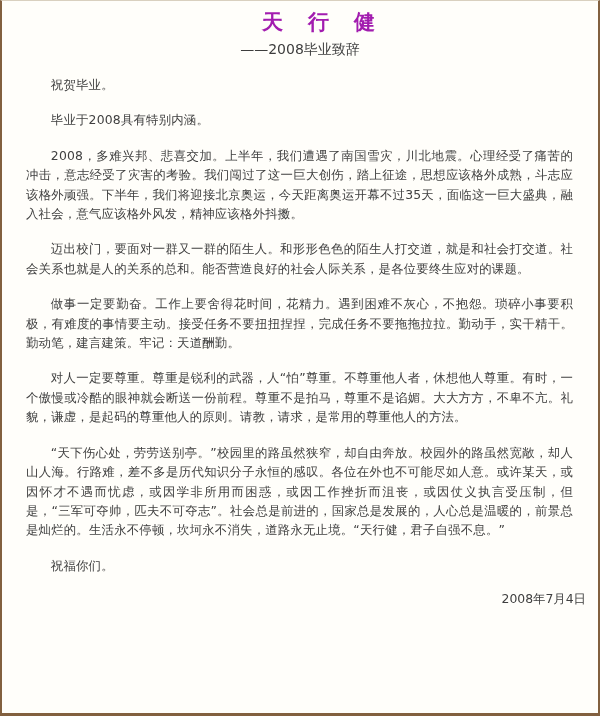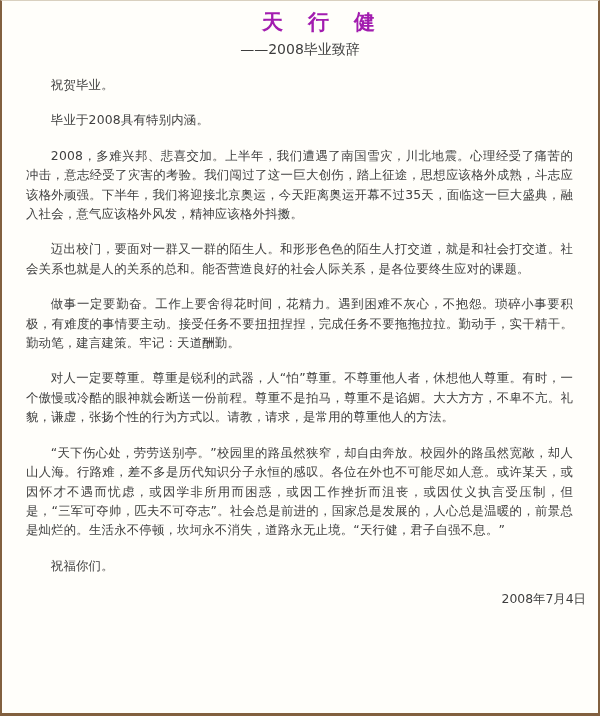--- a/index.html
+++ b/index.html
@@ -64,20 +64,20 @@
   <h1 class="title">天　行　健</h1>
 
   <div class="subtitle">——2008毕业致辞</div>
 
   <div class="body-text">
     <p>祝贺毕业。</p>
     <p>毕业于2008具有特别内涵。</p>
     <p>2008，多难兴邦、悲喜交加。上半年，我们遭遇了南国雪灾，川北地震。心理经受了痛苦的冲击，意志经受了灾害的考验。我们闯过了这一巨大创伤，踏上征途，思想应该格外成熟，斗志应该格外顽强。下半年，我们将迎接北京奥运，今天距离奥运开幕不过35天，面临这一巨大盛典，融入社会，意气应该格外风发，精神应该格外抖擞。</p>
     <p>迈出校门，要面对一群又一群的陌生人。和形形色色的陌生人打交道，就是和社会打交道。社会关系也就是人的关系的总和。能否营造良好的社会人际关系，是各位要终生应对的课题。</p>
     <p>做事一定要勤奋。工作上要舍得花时间，花精力。遇到困难不灰心，不抱怨。琐碎小事要积极，有难度的事情要主动。接受任务不要扭扭捏捏，完成任务不要拖拖拉拉。勤动手，实干精干。勤动笔，建言建策。牢记：天道酬勤。</p>
-    <p>对人一定要尊重。尊重是锐利的武器，人“怕”尊重。不尊重他人者，休想他人尊重。有时，一个傲慢或冷酷的眼神就会断送一份前程。尊重不是拍马，尊重不是谄媚。大大方方，不卑不亢。礼貌，谦虚，张扬个性的行为方式以。请教，请求，是常用的尊重他人的方法。</p>
+    <p>对人一定要尊重。尊重是锐利的武器，人“怕”尊重。不尊重他人者，休想他人尊重。有时，一个傲慢或冷酷的眼神就会断送一份前程。尊重不是拍马，尊重不是谄媚。大大方方，不卑不亢。礼貌，谦虚，是起码的尊重他人的原则。请教，请求，是常用的尊重他人的方法。</p>
     <p>“天下伤心处，劳劳送别亭。”校园里的路虽然狭窄，却自由奔放。校园外的路虽然宽敞，却人山人海。行路难，差不多是历代知识分子永恒的感叹。各位在外也不可能尽如人意。或许某天，或因怀才不遇而忧虑，或因学非所用而困惑，或因工作挫折而沮丧，或因仗义执言受压制，但是，“三军可夺帅，匹夫不可夺志”。社会总是前进的，国家总是发展的，人心总是温暖的，前景总是灿烂的。生活永不停顿，坎坷永不消失，道路永无止境。“天行健，君子自强不息。”</p>
     <p>祝福你们。</p>
   </div>
 
   <div class="doc-date">2008年7月4日</div>
 
 </div>
 
 </body></html>

